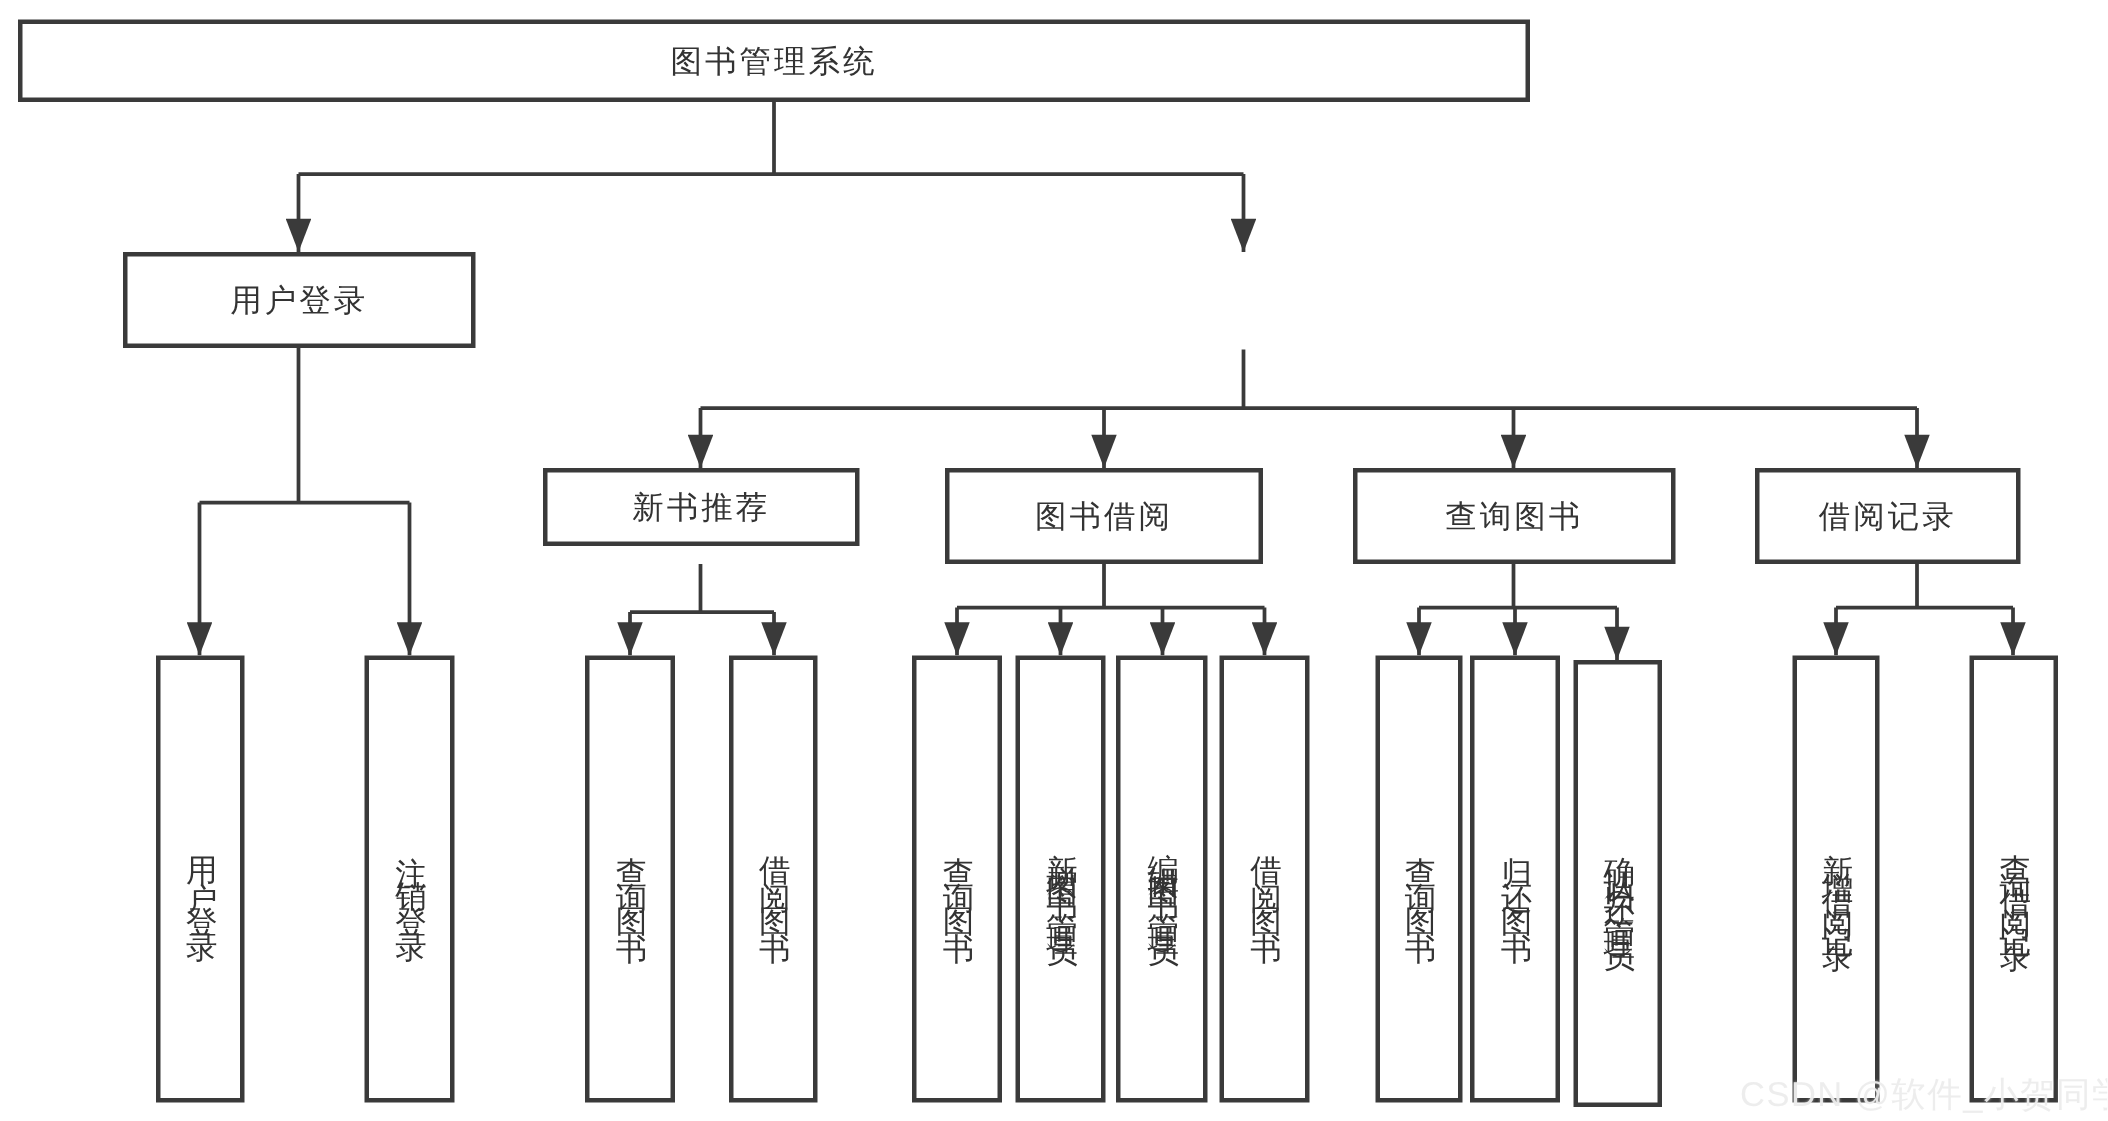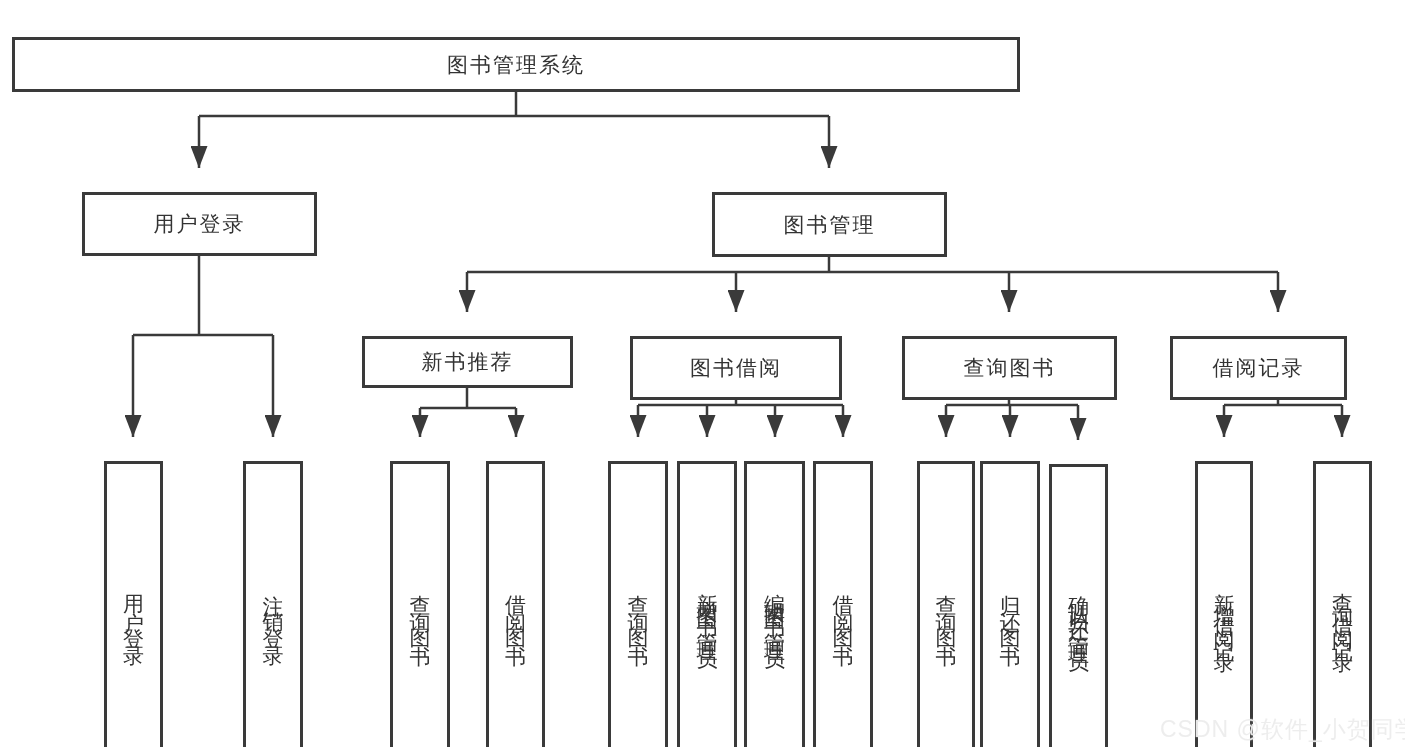--- a/index.html
+++ b/index.html
@@ -18,21 +18,20 @@
     box-sizing: border-box;
     border: 3px solid #3a3a3a;
     background: #ffffff;
     display: flex;
     align-items: center;
     justify-content: center;
     z-index: 2;
     font-size: 21px;
     letter-spacing: 2px;
     text-align: center;
-    margin-top: 24px;
   }
   .leaf {
     writing-mode: vertical-rl;
     text-orientation: mixed;
     letter-spacing: 17px;
     top: 437px;
     height: 298px;
     font-size: 21px;
     padding-top: 4px;
   }
@@ -108,21 +107,20 @@
         <path d="M1224,405 H1342"></path>
         <path d="M1224,405 V437" marker-end="url(#arrow)"></path>
         <path d="M1342,405 V437" marker-end="url(#arrow)"></path>
       </g>
     </g>
   </svg>
 
   <div class="node" style="left:12px; top:13px; width:1008px; height:55px;">图书管理系统</div>
 
   <div class="node" style="left:82px; top:168px; width:235px; height:64px;">用户登录</div>
-  <div class="node" style="left:712px; top:168px; width:235px; height:65px;">图书管理</div>
 
   <div class="node" style="left:362px; top:312px; width:211px; height:52px;">新书推荐</div>
   <div class="node" style="left:630px; top:312px; width:212px; height:64px;">图书借阅</div>
   <div class="node" style="left:902px; top:312px; width:215px; height:64px;">查询图书</div>
   <div class="node" style="left:1170px; top:312px; width:177px; height:64px;">借阅记录</div>
 
   <div class="node leaf" style="left:104px; width:59px;">用户登录</div>
   <div class="node leaf" style="left:243px; width:60px;">注销登录</div>
 
   <div class="node leaf" style="left:390px; width:60px;">查询图书</div>

